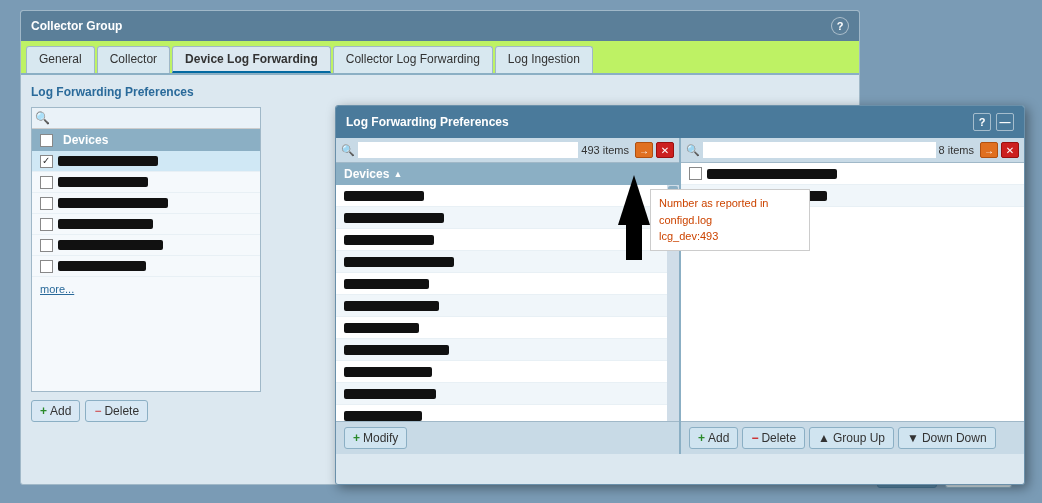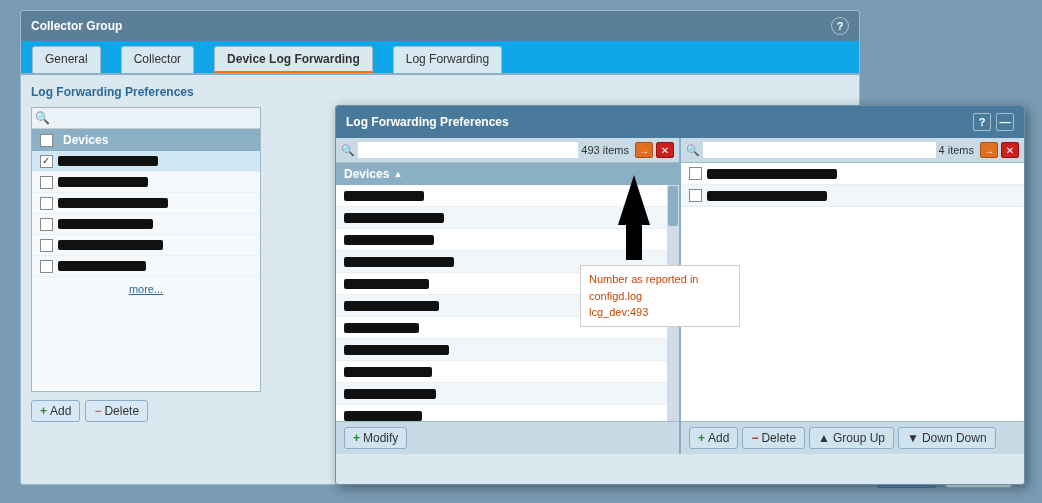--- a/index.html
+++ b/index.html
@@ -30,40 +30,40 @@
       font-size: 13px;
       font-weight: bold;
       border-radius: 2px 2px 0 0;
       display: flex;
       justify-content: space-between;
       align-items: center;
     }
 
     .bg-tabs {
       display: flex;
-      background: #0ea5e9;
+      background: #bef264;
       border-bottom: 2px solid #8bafc4;
-      padding: 5px 11px 0;
-      gap: 20px;
+      padding: 5px 5px 0;
+      gap: 2px;
     }
 
     .bg-tab {
       padding: 5px 12px;
       border: 1px solid #a0b8c8;
       border-bottom: none;
       border-radius: 3px 3px 0 0;
       background: #d8e8f0;
       color: #333;
       cursor: pointer;
       font-size: 12px;
     }
 
     .bg-tab.active {
       background: #dce8f0;
-      border-bottom: 2px solid #f97316;
+      border-bottom: 2px solid #0369a1;
       font-weight: bold;
     }
 
     .bg-content {
       padding: 10px;
     }
 
     .bg-section-title {
       color: #2a6a9a;
       font-weight: bold;
@@ -441,21 +441,22 @@
 <div class="bg-panel">
   <div class="bg-panel-title">
     <span>Collector Group</span>
     <span style="width:18px;height:18px;background:#5b7f99;border:1px solid rgba(255,255,255,0.5);border-radius:50%;display:flex;align-items:center;justify-content:center;color:white;font-size:11px;">?</span>
   </div>
 
   <div class="bg-tabs">
     <div class="bg-tab">General</div>
     <div class="bg-tab">Collector</div>
     <div class="bg-tab active">Device Log Forwarding</div>
-    <div class="bg-tab">Log Forwarding</div>
+    <div class="bg-tab">Collector Log Forwarding</div>
+    <div class="bg-tab">Log Ingestion</div>
   </div>
 
   <div class="bg-content">
     <div class="bg-section-title">Log Forwarding Preferences</div>
 
     <div class="bg-list-panel">
       <div class="bg-list-search">
         <span class="bg-list-search-icon">🔍</span>
         <input type="text" style="">
       </div>
@@ -481,21 +482,21 @@
           <div class="redacted-bar" style="width:95px;"></div>
         </div>
         <div class="bg-list-row">
           <span class="checkbox"></span>
           <div class="redacted-bar" style="width:105px;"></div>
         </div>
         <div class="bg-list-row">
           <span class="checkbox"></span>
           <div class="redacted-bar" style="width:88px;"></div>
         </div>
-        <div style="padding:5px 8px;text-align:center;">
+        <div style="padding:5px 8px;">
           <span class="more-link">more...</span>
         </div>
       </div>
     </div>
 
     <div class="bg-footer">
       <button class="btn-small">
         <span style="color:#2a8a2a;font-weight:bold;">+</span>
         <span>Add</span>
       </button>
@@ -574,21 +575,21 @@
           <span class="icon-plus">+</span>
           <span>Modify</span>
         </button>
       </div>
     </div>
 
     <div class="dialog-right">
       <div class="pane-search">
         <span class="pane-search-icon">🔍</span>
         <input type="text" style="flex: 1 1 0%; border: none; outline: none; padding: 2px 4px; font-size: 11px;">
-        <span class="pane-item-count">4 items</span>
+        <span class="pane-item-count">8 items</span>
         <div class="pane-btn-orange">→</div>
         <div class="pane-btn-red">✕</div>
       </div>
       <div class="pane-list">
         <div class="pane-list-row">
           <span class="checkbox"></span>
           <div class="redacted-bar" style="width:130px;"></div>
         </div>
         <div class="pane-list-row">
           <span class="checkbox"></span>
@@ -611,21 +612,21 @@
         <button class="btn-action">
           <span>▼</span>
           <span>Down Down</span>
         </button>
       </div>
     </div>
   </div>
 </div>
 
 <div class="annotation-container">
-  <div style="display:flex;flex-direction:column;align-items:flex-start;">
+  <div style="display:flex;align-items:center;">
 
     <div style="margin-left:38px;">
       <div style="width:0;height:0;border-left:16px solid transparent;border-right:16px solid transparent;border-bottom:50px solid black;"></div>
       <div style="width:16px;height:35px;background:black;margin:0 auto;"></div>
     </div>
     <div class="annotation-text">
       <span style="color:#cc4400;font-size:11px;">Number as reported in configd.log<br>lcg_dev:493</span>
     </div>
   </div>
 </div>

